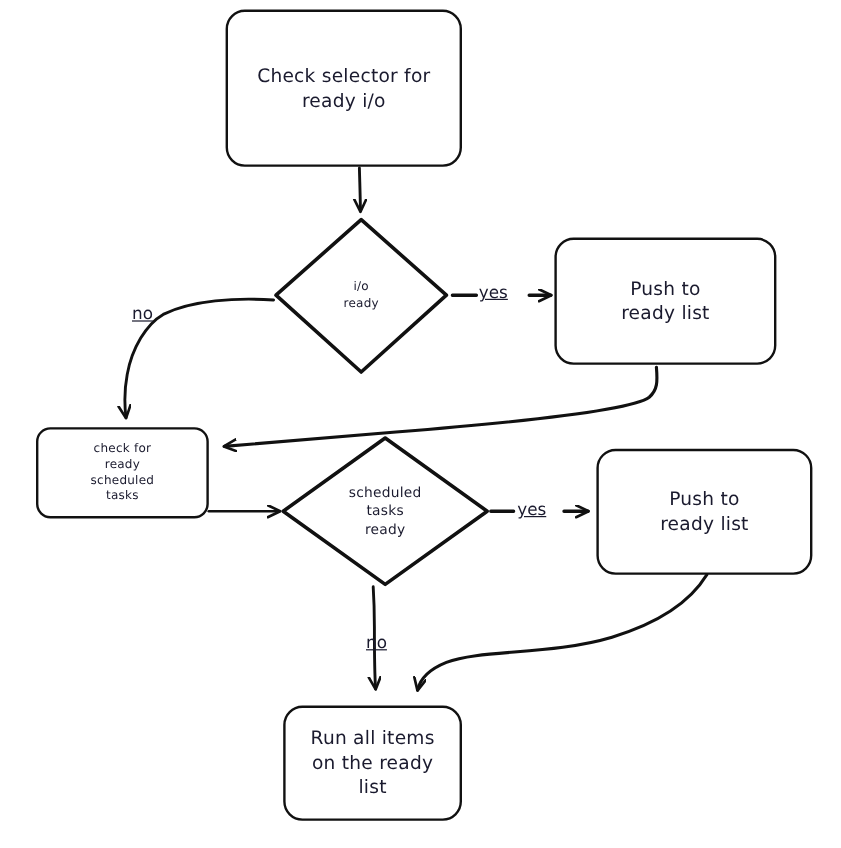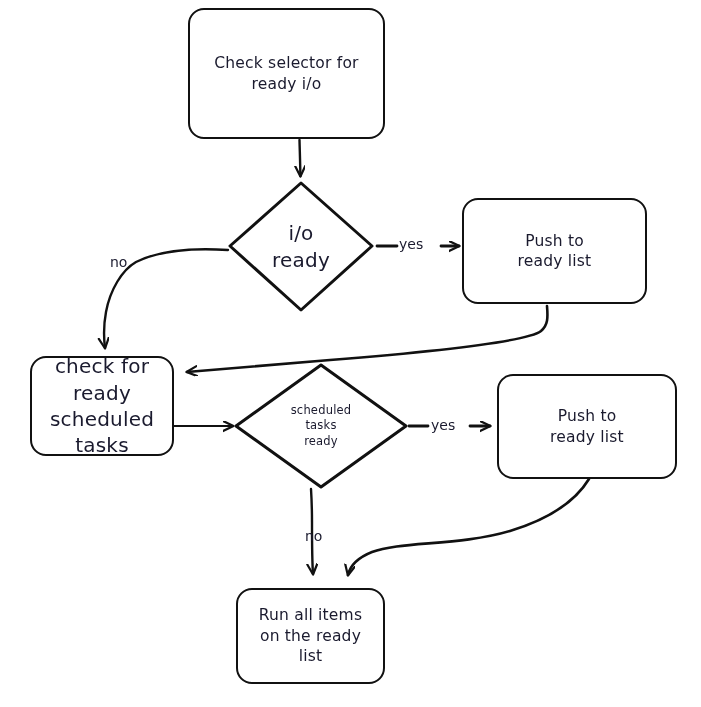--- a/index.html
+++ b/index.html
@@ -56,23 +56,24 @@
   .diamond-wrap .node-label {
     position: relative;
     z-index: 2;
   }
   .edge-label {
     position: absolute;
     color: #1a1a2e;
     z-index: 3;
     background: transparent;
     white-space: nowrap;
+    text-decoration: underline;
   }
   .fs-16 { font-size: 15.5px; }
-  .fs-15 { font-size: 20px; }
+  .fs-15 { font-size: 10px; }
   .fs-12 { font-size: 11.5px; }
   .fs-14 { font-size: 14px; }
 </style>
 </head>
 <body>
 
 <div id="canvas">
 
   <svg id="wires" viewBox="0 0 701 707" xmlns="http://www.w3.org/2000/svg">
     <defs>
@@ -109,21 +110,21 @@
     </svg>
     <span class="node-label">i/o
 ready</span>
   </div>
 
   <div class="node box fs-16" style="left:462px; top:198px; width:185px; height:106px;">
     <span class="node-label">Push to
 ready list</span>
   </div>
 
-  <div class="node box fs-15" style="left:30px; top:356px; width:144px; height:100px;">
+  <div class="node box fs-15" style="left:30px; top:356px; width:144px; height:76px;border-radius:12px;">
     <span class="node-label">check for
 ready
 scheduled
 tasks</span>
   </div>
 
   <div class="node diamond-wrap fs-12" style="left:232px; top:362px; width:178px; height:128px;">
     <svg class="dia-shape" viewBox="0 0 178 128" xmlns="http://www.w3.org/2000/svg">
       <path d="M89,3 L174,64 L89,125 L4,64 Z" fill="#ffffff" stroke="#111111" stroke-width="3" stroke-linejoin="round"></path>
     </svg>

